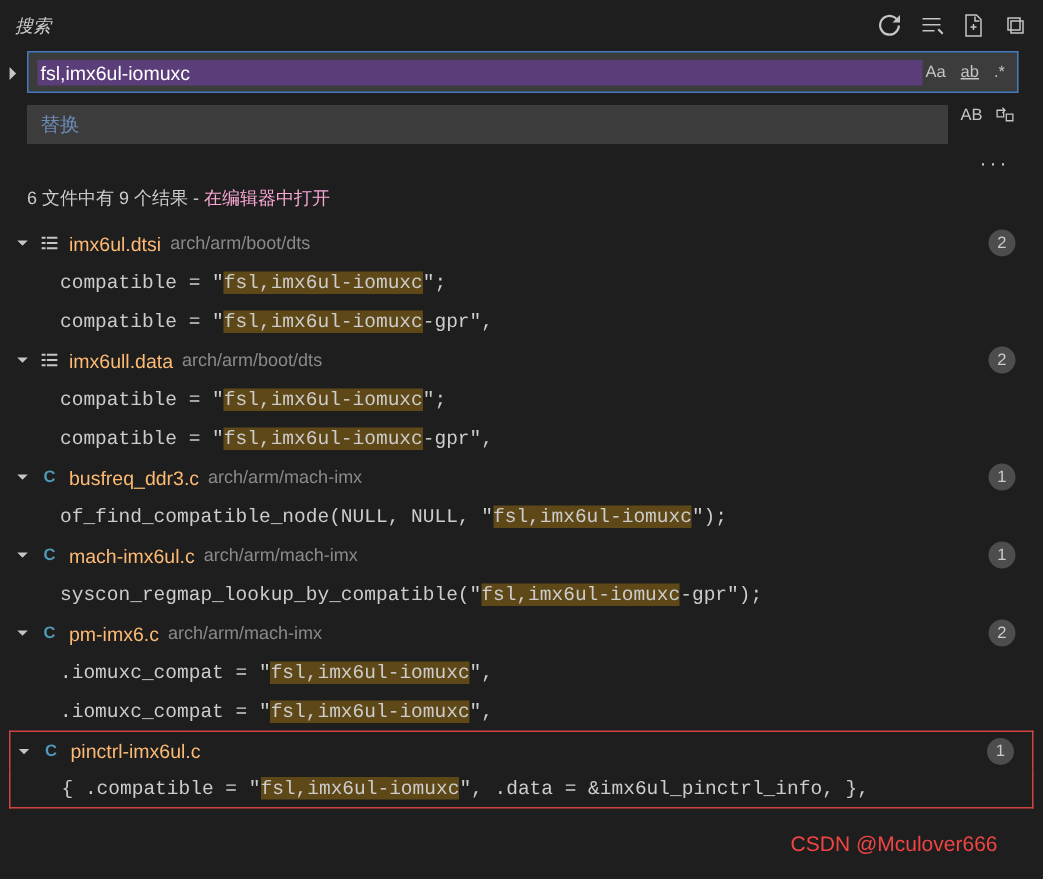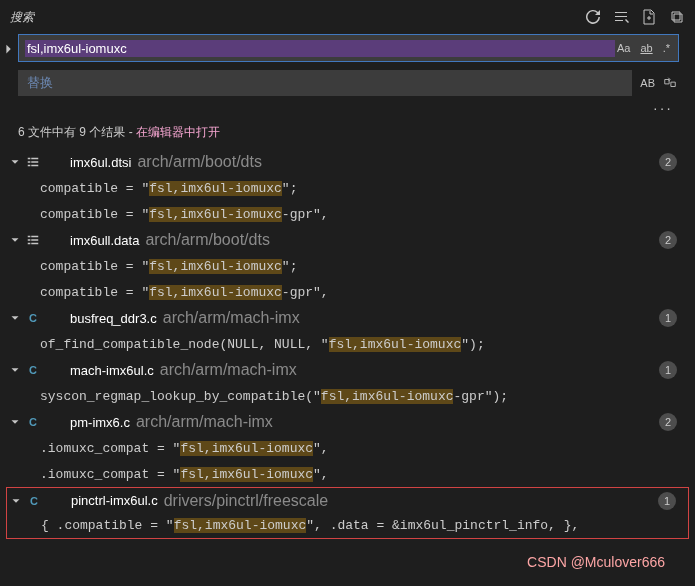--- a/index.html
+++ b/index.html
@@ -47,21 +47,21 @@
   color: #ffffff;
   padding: 1px 2px;
   font-size: 13px;
 }
 .search-opts { display: flex; gap: 6px; font-size: 11px; color: #c5c5c5; align-items: flex-end; }
 .search-opt { cursor: pointer; padding: 1px 2px; }
 .search-opt.underline { text-decoration: underline; }
 .replace-row {
   display: flex;
   margin: 4px 18px 2px 18px;
-  align-items: center;
+  align-items: flex-start;
 }
 .replace-box {
   flex: 1;
   background: #3c3c3c;
   border: 1px solid #3c3c3c;
   height: 26px;
   display: flex;
   align-items: center;
   padding: 0 8px;
 }
@@ -101,22 +101,22 @@
 .file-ico {
   display: inline-flex; width: 18px; justify-content: center;
   align-items: center; margin-right: 4px;
 }
 .c-badge {
   background: transparent; color: #519aba; font-weight: bold;
   width: 14px; height: 14px; border-radius: 2px;
   font-size: 11px; display:inline-flex; align-items:center; justify-content:center;
 }
 .dtsi-ico { width: 14px; height: 14px; }
-.fname { color: #ffffff; margin-left: 24px; }
-.fpath { color: #8a8a8a; margin-left: 6px; font-size: 16px; }
+.fname { color: #fdba74; }
+.fpath { color: #8a8a8a; margin-left: 6px; font-size: 12px; }
 .spacer { flex: 1; }
 .badge {
   background: #4d4d4d; color: #cccccc; border-radius: 9px;
   min-width: 18px; height: 18px; font-size: 11px;
   display: inline-flex; align-items: center; justify-content: center;
   padding: 0 6px;
 }
 .match-row {
   display: flex;
   align-items: center;
@@ -126,21 +126,21 @@
   font-family: Consolas, "Courier New", monospace;
   font-size: 13px;
   white-space: nowrap;
   overflow: hidden;
 }
 .hl { background: #5e4818; }
 .watermark {
   position: absolute;
   right: 30px;
   bottom: 16px;
-  color: #fca5a5;
+  color: #ef4444;
   font-size: 14px;
   pointer-events: none;
 }
 </style>
 </head>
 <body>
 
 <div class="header">
   <span class="header-title">搜索</span>
   <div class="header-spacer"></div>
@@ -298,21 +298,20 @@
       <span>",</span>
     </div>
     <div class="file-row boxed">
       <svg class="chev" viewBox="0 0 16 16">
         <path d="M4 6l4 4 4-4z" fill="#c5c5c5"></path>
       </svg>
       <span class="file-ico">
         <span class="c-badge">C</span>
       </span>
       <span class="fname">pinctrl-imx6ul.c</span>
-      <span class="fpath">drivers/pinctrl/freescale</span>
       <span class="spacer"></span>
       <span class="badge">1</span>
     </div>
     <div class="match-row boxed">
       <span>{ .compatible = "</span>
       <span class="hl">fsl,imx6ul-iomuxc</span>
       <span>", .data = &amp;imx6ul_pinctrl_info, },</span>
     </div>
   </div>
 

